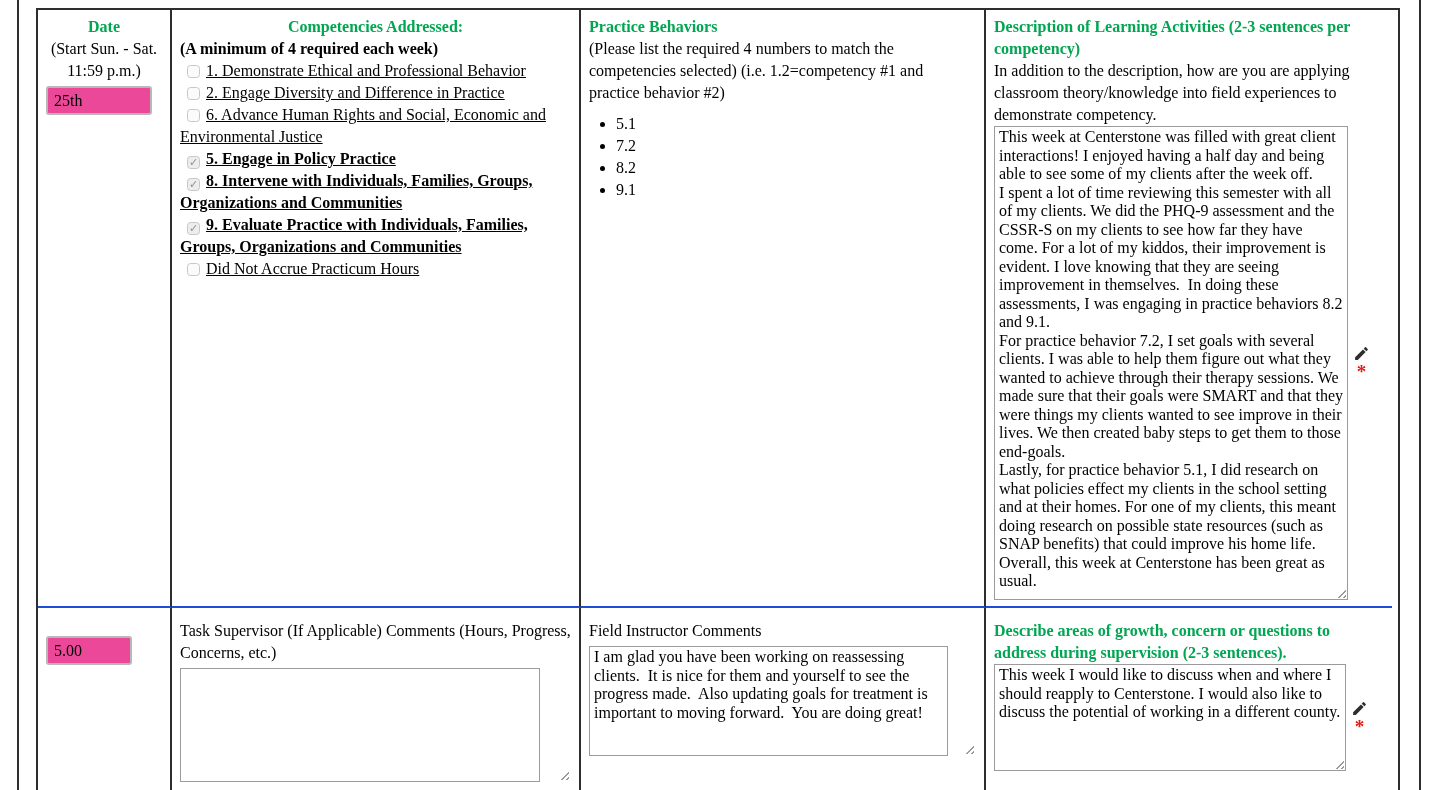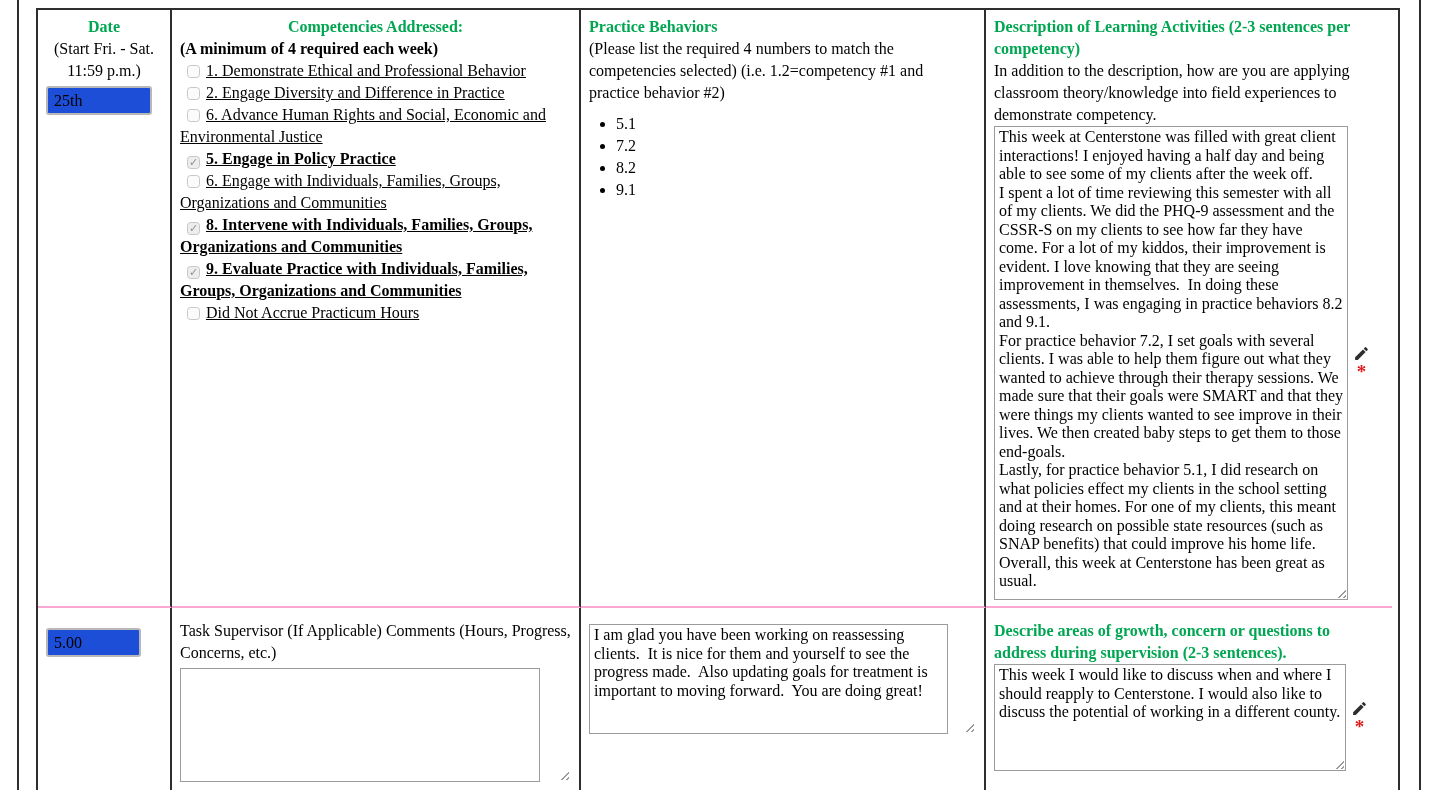--- a/index.html
+++ b/index.html
@@ -16,35 +16,35 @@
   .sheet {
     position:absolute; left:36px; top:8px; width:1364px; height:910px;
     border:2px solid #2e2e2e; border-bottom:none;
     display:grid;
     grid-template-columns:134px 409px 405px 406px;
     grid-template-rows:598px 310px;
     background:#fff;
   }
   .cell { border-right:2px solid #2e2e2e; padding:6px 8px; line-height:22px; overflow:hidden; }
   .cell.lastcol { border-right:none; }
-  .cell.r1 { border-bottom:2px solid #f9a8d4; }
+  .cell.r1 { border-bottom:2px solid #1d4ed8; }
   .cell.r2 { padding-top:12px; }
 
   .green { color:#00a651; font-weight:bold; }
   .center { text-align:center; }
   .b { font-weight:bold; }
   .u { }
 
   input[type=text] {
     border:2px solid #b8b8b8; border-radius:3px; height:29px;
     padding:2px 6px; font:16px "Liberation Serif", serif;
-    outline:none; background:#1d4ed8; display:block;
+    outline:none; background:#ec4899; display:block;
   }
   #date-input  { width:106px; margin-top:4px; }
-  #hours-input { width:95px;  margin-top:8px; }
+  #hours-input { width:86px;  margin-top:16px; }
 
   textarea {
     border:1px solid #9b9b9b; padding:1px 4px;
     font:16px/18.5px "Liberation Serif", serif;
     resize:none; display:block; overflow:hidden; outline:none; background:#fff;
   }
   .ta-wrap { position:relative; }
   .grip {
     position:absolute; right:2px; bottom:2px; width:9px; height:9px;
     clip-path:polygon(100% 0, 100% 100%, 0 100%);
@@ -78,34 +78,33 @@
 </head>
 <body>
 
 <div class="vline" id="vline-left"></div>
 <div class="vline" id="vline-right"></div>
 
 <div class="sheet">
 
   <div class="cell r1">
     <div class="green center">Date</div>
-    <div class="center">(Start Fri. - Sat.</div>
+    <div class="center">(Start Sun. - Sat.</div>
     <div class="center">11:59 p.m.)</div>
     <input type="text" id="date-input" spellcheck="false" value="25th" style="">
   </div>
 
   <div class="cell r1">
     <div class="green center">Competencies Addressed:</div>
     <div class="b"><span>(A minimum of </span><span class="u">4 required</span><span> each week)</span></div>
     <div>
         <label class="comp-item"><span class="cb"></span><span>1. Demonstrate Ethical and Professional Behavior</span></label>
         <label class="comp-item"><span class="cb"></span><span>2. Engage Diversity and Difference in Practice</span></label>
         <label class="comp-item"><span class="cb"></span><span>6. Advance Human Rights and Social, Economic and Environmental Justice</span></label>
         <label class="comp-item"><span class="cb checked">✓</span><span class="b">5. Engage in Policy Practice</span></label>
-        <label class="comp-item"><span class="cb"></span><span>6. Engage with Individuals, Families, Groups, Organizations and Communities</span></label>
         <label class="comp-item"><span class="cb checked">✓</span><span class="b">8. Intervene with Individuals, Families, Groups, Organizations and Communities</span></label>
         <label class="comp-item"><span class="cb checked">✓</span><span class="b">9. Evaluate Practice with Individuals, Families, Groups, Organizations and Communities</span></label>
         <label class="comp-item"><span class="cb"></span><span>Did Not Accrue Practicum Hours</span></label>
       </div>
   </div>
 
   <div class="cell r1">
     <div class="green">Practice Behaviors</div>
     <div><span>(Please list the </span><span class="u">required 4</span><span> numbers to match the competencies selected) (i.e. 1.2=competency #1 and practice behavior #2)</span></div>
     <ul class="pb">
@@ -144,20 +143,21 @@
 
   <div class="cell r2">
     <div>Task Supervisor (If Applicable) Comments (Hours, Progress, Concerns, etc.)</div>
     <div class="ta-wrap lbl-gap">
       <textarea id="task-ta" spellcheck="false" style=""></textarea>
       <div class="grip"></div>
     </div>
   </div>
 
   <div class="cell r2">
+    <div>Field Instructor Comments</div>
     <div class="ta-wrap lbl-gap">
       <textarea id="field-ta" spellcheck="false" style="">I am glad you have been working on reassessing clients.  It is nice for them and yourself to see the progress made.  Also updating goals for treatment is important to moving forward.  You are doing great!</textarea>
       <div class="grip"></div>
     </div>
   </div>
 
   <div class="cell r2 lastcol">
     <div class="green">Describe areas of growth, concern or questions to address during supervision (2-3 sentences).</div>
     <div class="ta-row">
       <div class="ta-wrap">

